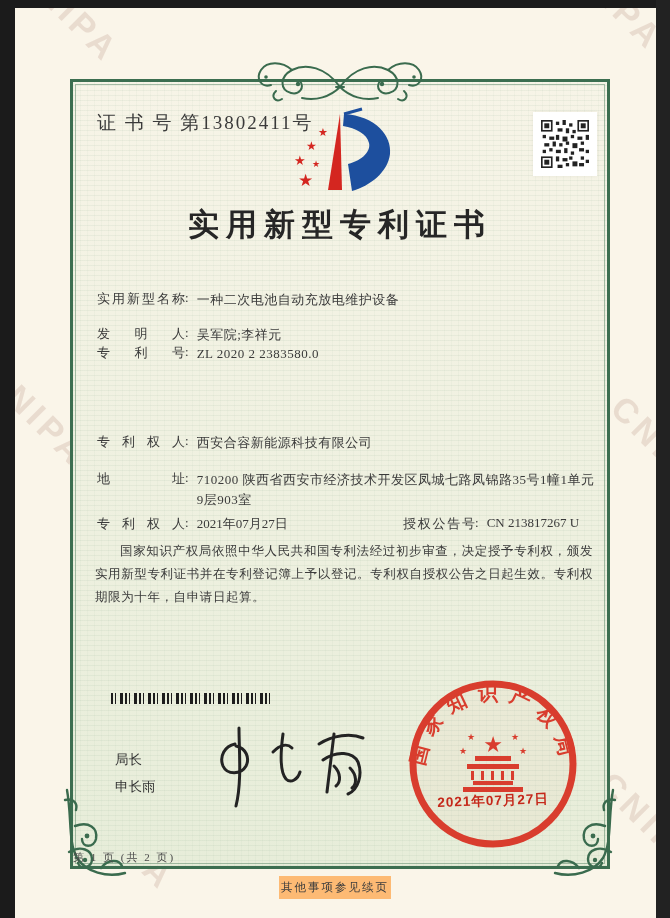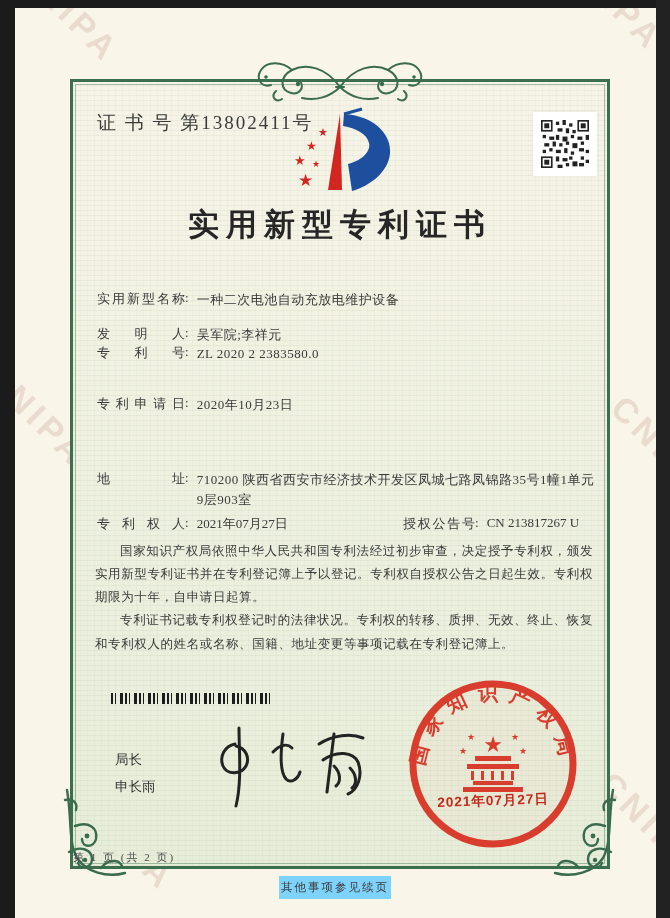--- a/index.html
+++ b/index.html
@@ -94,21 +94,21 @@
     transform:rotate(-2deg); font-family:"Liberation Sans",sans-serif;
   }
 
   .page-footer {
     position:absolute; left:0; top:768px; width:100%; z-index:4;
     font-size:11px; color:#4a4a4a; letter-spacing:2px;
   }
 
   .note {
     position:absolute; left:50%; top:876px; transform:translateX(-50%); z-index:4;
-    background:#7dd3fc; padding:4px 2px; font-size:11.5px; color:#3d3d3d; letter-spacing:2px;
+    background:#fdba74; padding:4px 2px; font-size:11.5px; color:#3d3d3d; letter-spacing:2px;
   }
 </style>
 </head>
 <body>
 
 <div class="edge-top"></div>
 <div class="edge-left"></div>
 <div class="edge-right"></div>
 
 <span class="wm" style="left:4px;  top:-8px;">CNIPA</span>
@@ -231,38 +231,37 @@
 
   <div class="field-row" style="top:208px;">
     <span class="f-label">实用新型名称</span><span class="f-colon">:</span><span class="f-value">一种二次电池自动充放电维护设备</span>
   </div>
   <div class="field-row" style="top:243px;">
     <span class="f-label">发明人</span><span class="f-colon">:</span><span class="f-value">吴军院;李祥元</span>
   </div>
   <div class="field-row" style="top:262px;">
     <span class="f-label">专利号</span><span class="f-colon">:</span><span class="f-value">ZL 2020 2 2383580.0</span>
   </div>
-  <div class="field-row" style="top:313px;">
-    <span class="f-label">专利申请日</span><span class="f-colon">:</span><span class="f-value">2020年10月23日</span>
+  <div class="field-row" style="top:351px;">
+    <span class="f-label">专利权人</span><span class="f-colon">:</span><span class="f-value">西安合容新能源科技有限公司</span>
   </div>
   <div class="field-row" style="top:388px;">
     <span class="f-label">地址</span><span class="f-colon">:</span><span class="f-value">710200 陕西省西安市经济技术开发区凤城七路凤锦路35号1幢1单元9层903室</span>
   </div>
   <div class="field-row" style="top:433px; width:500px;">
     <span>
       <span class="f-label">专利权人</span><span class="f-colon">:</span><span>2021年07月27日</span>
     </span>
     <span class="grant-right">
       <span class="f-label">授权公告号</span><span class="f-colon">:</span><span>CN 213817267 U</span>
     </span>
   </div>
 
   <div class="body-text">
     <p>国家知识产权局依照中华人民共和国专利法经过初步审查，决定授予专利权，颁发实用新型专利证书并在专利登记簿上予以登记。专利权自授权公告之日起生效。专利权期限为十年，自申请日起算。</p>
-    <p>专利证书记载专利权登记时的法律状况。专利权的转移、质押、无效、终止、恢复和专利权人的姓名或名称、国籍、地址变更等事项记载在专利登记簿上。</p>
   </div>
 
   <div class="barcode"></div>
 
   <div class="signer">
     <div>局长</div>
     <div>申长雨</div>
   </div>
 
   <svg class="signature" width="180" height="92" viewBox="0 0 180 92">

